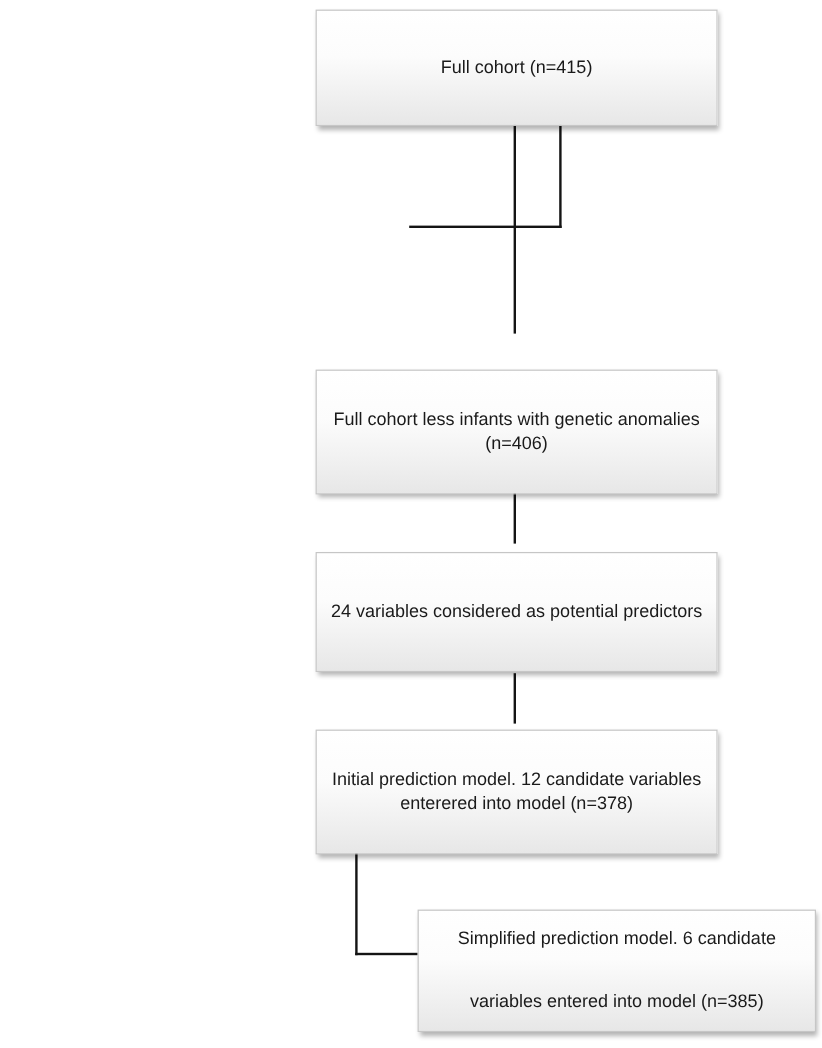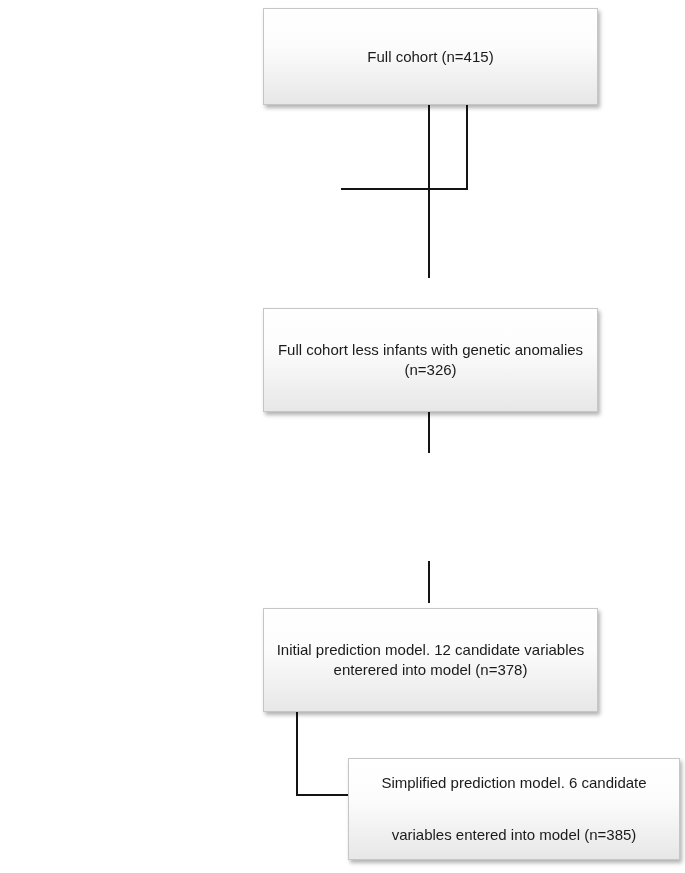--- a/index.html
+++ b/index.html
@@ -67,23 +67,27 @@
   <div class="connector h-simpl"></div>
 
   <div class="flow-box b1">
     <div class="line-text">Full cohort (n=415)</div>
     <div class="line-text"></div>
   </div>
 
 
   <div class="flow-box b3">
     <div class="line-text">Full cohort less infants with genetic anomalies</div>
-    <div class="line-text">(n=326)</div>
+    <div class="line-text">(n=406)</div>
   </div>
 
+  <div class="flow-box b4">
+    <div class="line-text">24 variables considered as potential predictors</div>
+    <div class="line-text"></div>
+  </div>
 
   <div class="flow-box b5">
     <div class="line-text">Initial prediction model. 12 candidate variables</div>
     <div class="line-text">enterered into model (n=378)</div>
   </div>
 
   <div class="flow-box b6">
     <div class="line-text">Simplified prediction model. 6 candidate</div>
     <div class="line-text">variables entered into model (n=385)</div>
   </div>

